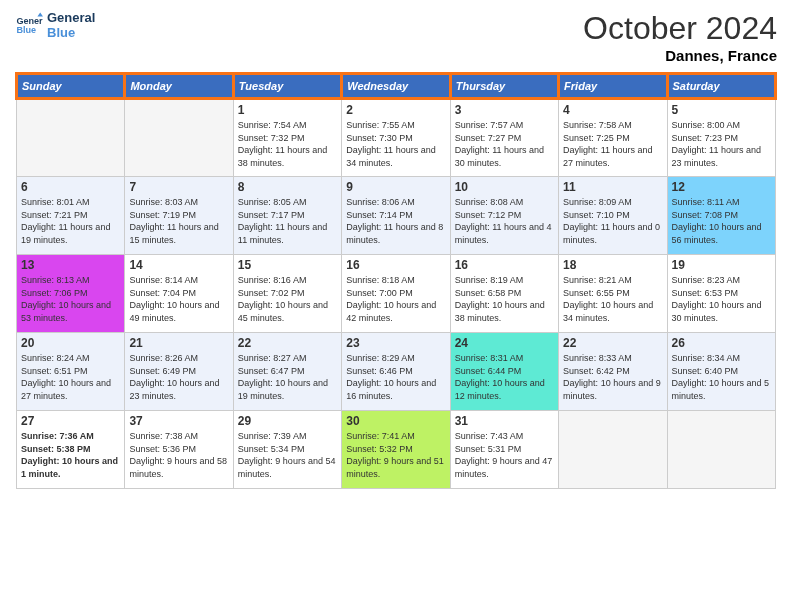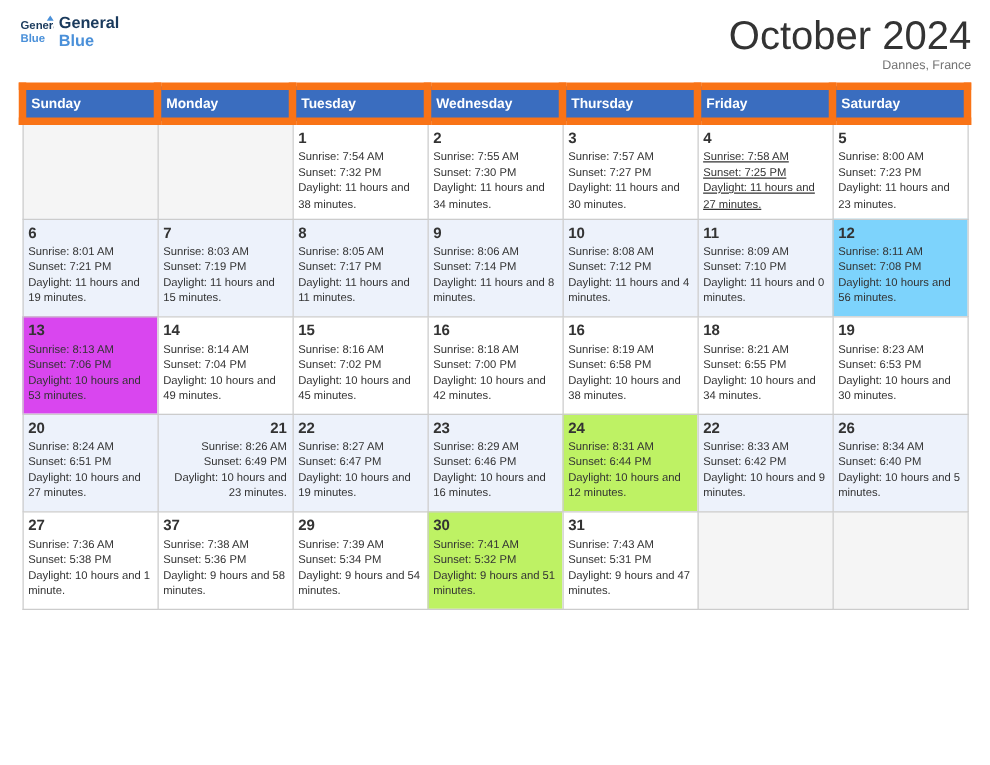--- a/index.html
+++ b/index.html
@@ -33,36 +33,38 @@
     }
     .title-block {
       text-align: right;
     }
     .month-title {
       font-size: 32px;
       font-weight: 300;
       color: #333;
     }
     .location {
-      font-size: 10px;
-      color: #737373;
+      font-size: 15px;
+      color: #000000;
+      font-weight: bold;
     }
     table {
       width: 100%;
       border-collapse: collapse;
       table-layout: fixed;
     }
     th {
       background: #3a6dbf;
       color: #fff;
       font-size: 11px;
       font-weight: bold;
       padding: 5px 4px;
       text-align: left;
-      border: 6px solid #f97316;
+      border: 3px solid #f97316;
+      font-style: italic;
     }
     td {
       border: 1px solid #ccc;
       vertical-align: top;
       padding: 3px 4px;
       font-size: 9px;
       color: #333;
       height: 78px;
       background: #fff;
     }
@@ -140,21 +142,21 @@
 Daylight: 11 hours and 34 minutes.</div>
           </td>
           <td style="background: rgb(255, 255, 255);">
             <span class="day-number">3</span>
             <div class="day-info" style="white-space: pre-line;">Sunrise: 7:57 AM
 Sunset: 7:27 PM
 Daylight: 11 hours and 30 minutes.</div>
           </td>
           <td style="background: rgb(255, 255, 255);">
             <span class="day-number">4</span>
-            <div class="day-info" style="white-space: pre-line; text-decoration: underline;">Sunrise: 7:58 AM
+            <div class="day-info" style="white-space: pre-line;">Sunrise: 7:58 AM
 Sunset: 7:25 PM
 Daylight: 11 hours and 27 minutes.</div>
           </td>
           <td style="background: rgb(255, 255, 255);">
             <span class="day-number">5</span>
             <div class="day-info" style="white-space: pre-line;">Sunrise: 8:00 AM
 Sunset: 7:23 PM
 Daylight: 11 hours and 23 minutes.</div>
           </td>
         </tr>
@@ -246,39 +248,39 @@
 Daylight: 10 hours and 30 minutes.</div>
           </td>
         </tr>
         <tr>
           <td style="background: rgb(237, 242, 251);">
             <span class="day-number">20</span>
             <div class="day-info" style="white-space: pre-line;">Sunrise: 8:24 AM
 Sunset: 6:51 PM
 Daylight: 10 hours and 27 minutes.</div>
           </td>
-          <td style="background: rgb(237, 242, 251); text-align: right;">
+          <td style="background: rgb(237, 242, 251);">
             <span class="day-number">21</span>
             <div class="day-info" style="white-space: pre-line;">Sunrise: 8:26 AM
 Sunset: 6:49 PM
 Daylight: 10 hours and 23 minutes.</div>
           </td>
           <td style="background: rgb(237, 242, 251);">
             <span class="day-number">22</span>
             <div class="day-info" style="white-space: pre-line;">Sunrise: 8:27 AM
 Sunset: 6:47 PM
 Daylight: 10 hours and 19 minutes.</div>
           </td>
           <td style="background: rgb(237, 242, 251);">
             <span class="day-number">23</span>
             <div class="day-info" style="white-space: pre-line;">Sunrise: 8:29 AM
 Sunset: 6:46 PM
 Daylight: 10 hours and 16 minutes.</div>
           </td>
-          <td style="background: #bef264;">
+          <td style="background: #5eead4;">
             <span class="day-number">24</span>
             <div class="day-info" style="white-space: pre-line;">Sunrise: 8:31 AM
 Sunset: 6:44 PM
 Daylight: 10 hours and 12 minutes.</div>
           </td>
           <td style="background: rgb(237, 242, 251);">
             <span class="day-number">22</span>
             <div class="day-info" style="white-space: pre-line;">Sunrise: 8:33 AM
 Sunset: 6:42 PM
 Daylight: 10 hours and 9 minutes.</div>
@@ -286,21 +288,21 @@
           <td style="background: rgb(237, 242, 251);">
             <span class="day-number">26</span>
             <div class="day-info" style="white-space: pre-line;">Sunrise: 8:34 AM
 Sunset: 6:40 PM
 Daylight: 10 hours and 5 minutes.</div>
           </td>
         </tr>
         <tr>
           <td style="background: rgb(255, 255, 255);">
             <span class="day-number">27</span>
-            <div class="day-info" style="white-space: pre-line;">Sunrise: 7:36 AM
+            <div class="day-info" style="white-space: pre-line; font-weight: bold;">Sunrise: 7:36 AM
 Sunset: 5:38 PM
 Daylight: 10 hours and 1 minute.</div>
           </td>
           <td style="background: rgb(255, 255, 255);">
             <span class="day-number">37</span>
             <div class="day-info" style="white-space: pre-line;">Sunrise: 7:38 AM
 Sunset: 5:36 PM
 Daylight: 9 hours and 58 minutes.</div>
           </td>
           <td style="background: rgb(255, 255, 255);">

